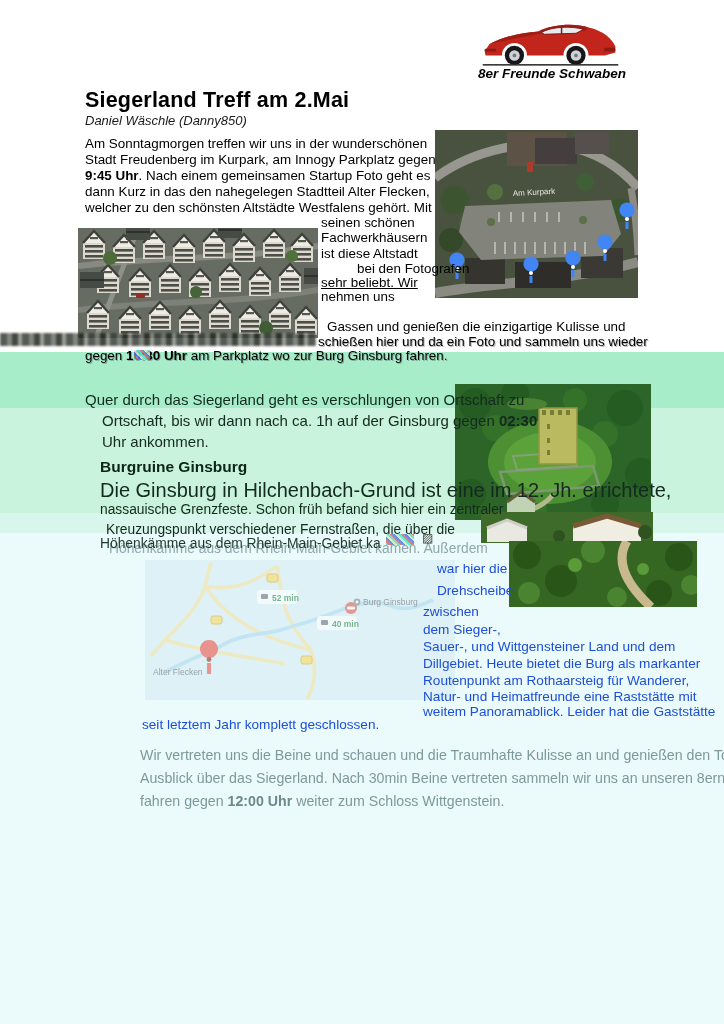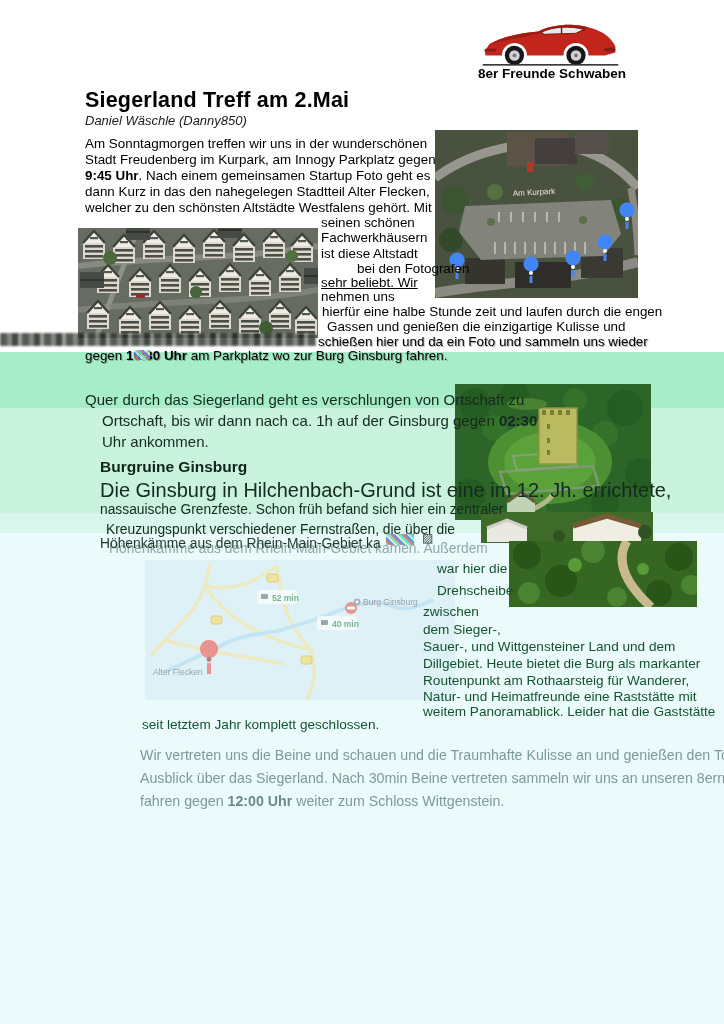--- a/index.html
+++ b/index.html
@@ -2,21 +2,21 @@
 <html><head>
 <meta charset="utf-8">
 <style>
   html,body{margin:0;padding:0;background:#fff;}
   #page{position:relative;width:724px;height:1024px;background:#fff;overflow:hidden;
         font-family:"Liberation Sans",sans-serif;color:#000;}
   .abs{position:absolute;}
   .band{position:absolute;left:0;width:724px;z-index:0;}
   .t-a{font-size:13.4px;line-height:15px;white-space:nowrap;z-index:2;}
   .t-b{font-size:15px;line-height:20px;white-space:nowrap;color:#14291f;z-index:2;}
-  .t-fade{font-size:13.6px;line-height:17px;white-space:nowrap;color:#14532d;z-index:2;}
+  .t-fade{font-size:13.6px;line-height:17px;white-space:nowrap;color:#1d4ed8;z-index:2;}
   .b{font-weight:bold;}
   .title{font-size:21.5px;font-weight:bold;letter-spacing:.2px;z-index:2;}
   .author{font-size:13px;font-style:italic;color:#1a1a1a;z-index:2;}
   .h2{font-size:15.5px;font-weight:bold;color:#0d2418;z-index:2;}
   .smudged{text-shadow:1px 1px 0 rgba(70,70,70,.4);filter:blur(.25px);}
   .ghostwrap{z-index:2;}
   .ghostwrap .under{position:absolute;left:0;top:0;color:#1d3a2b;font-weight:500;filter:blur(.3px);}
   .ghostwrap .over{position:absolute;left:9px;top:5px;color:#8fa8aa;}
   .club{font-size:13.5px;font-weight:bold;text-align:center;z-index:2;}
   .artifact{position:absolute;z-index:3;opacity:.85;
@@ -44,21 +44,21 @@
       <rect x="128" y="33" width="12" height="4" rx="2" fill="#8d1a13"></rect>
       <circle cx="35" cy="41" r="10" fill="#17171a"></circle>
       <circle cx="35" cy="41" r="5.5" fill="#cfd2d6"></circle>
       <circle cx="35" cy="41" r="2" fill="#77797e"></circle>
       <circle cx="99" cy="41" r="10" fill="#17171a"></circle>
       <circle cx="99" cy="41" r="5.5" fill="#cfd2d6"></circle>
       <circle cx="99" cy="41" r="2" fill="#77797e"></circle>
       <rect x="2" y="50" width="141" height="1.6" fill="#2c2c2c"></rect>
     </svg>
   </div>
-  <div class="abs club" style="left:474px;top:66px;width:156px;">8er Freunde Schwaben</div>
+  <div class="abs club" style="left:474px;top:66px;width:156px;font-style:italic;">8er Freunde Schwaben</div>
 
   <div class="abs title" style="left:85px;top:88px;">Siegerland Treff am 2.Mai</div>
   <div class="abs author" style="left:85px;top:113px;">Daniel Wäschle (Danny850)</div>
 
   <div class="abs t-a" style="left:85px;top:136px;">Am Sonntagmorgen treffen wir uns in der wunderschönen</div>
   <div class="abs t-a" style="left:85px;top:152px;">Stadt Freudenberg im Kurpark, am Innogy Parkplatz gegen</div>
   <div class="abs t-a" style="left:85px;top:168px;"><span class="b">9:45 Uhr</span><span>. Nach einem gemeinsamen Startup Foto geht es</span></div>
   <div class="abs t-a" style="left:85px;top:184px;">dann Kurz in das den nahegelegen Stadtteil Alter Flecken,</div>
   <div class="abs t-a" style="left:85px;top:200px;">welcher zu den schönsten Altstädte Westfalens gehört. Mit</div>
 
@@ -187,21 +187,20 @@
     </svg>
   </div>
 
   <div class="abs t-a" style="left:321px;top:215px;">seinen schönen</div>
   <div class="abs t-a" style="left:321px;top:230px;">Fachwerkhäusern</div>
   <div class="abs t-a" style="left:321px;top:246px;">ist diese Altstadt</div>
   <div class="abs t-a" style="left:321px;top:261px;padding-left:36px;">bei den Fotografen</div>
   <div class="abs t-a" style="left:321px;top:275px;text-decoration:underline;">sehr beliebt. Wir</div>
   <div class="abs t-a" style="left:321px;top:289px;">nehmen uns</div>
 
-  <div class="abs t-a" style="left:322px;top:304px;">hierfür eine halbe Stunde zeit und laufen durch die engen</div>
   <div class="abs t-a" style="left:327px;top:319px;">Gassen und genießen die einzigartige Kulisse und</div>
   <div class="abs t-a smudged" style="left:318px;top:334px;">schießen hier und da ein Foto und sammeln uns wieder</div>
 
   <div class="abs t-a smudged" style="left:85px;top:348px;"><span>gegen </span><span class="b">10:30 Uhr</span><span> am Parkplatz wo zur Burg Ginsburg fahren.</span></div>
   <div class="artifact" style="left:134px;top:350px;width:16px;height:10px;"></div>
 
   <div class="abs t-b" style="left:85px;top:390px;">Quer durch das Siegerland geht es verschlungen von Ortschaft zu</div>
   <div class="abs t-b" style="left:102px;top:411px;"><span>Ortschaft, bis wir dann nach ca. 1h auf der Ginsburg gegen </span><span class="b">02:30</span></div>
   <div class="abs t-b" style="left:102px;top:432px;">Uhr ankommen.</div>
 

